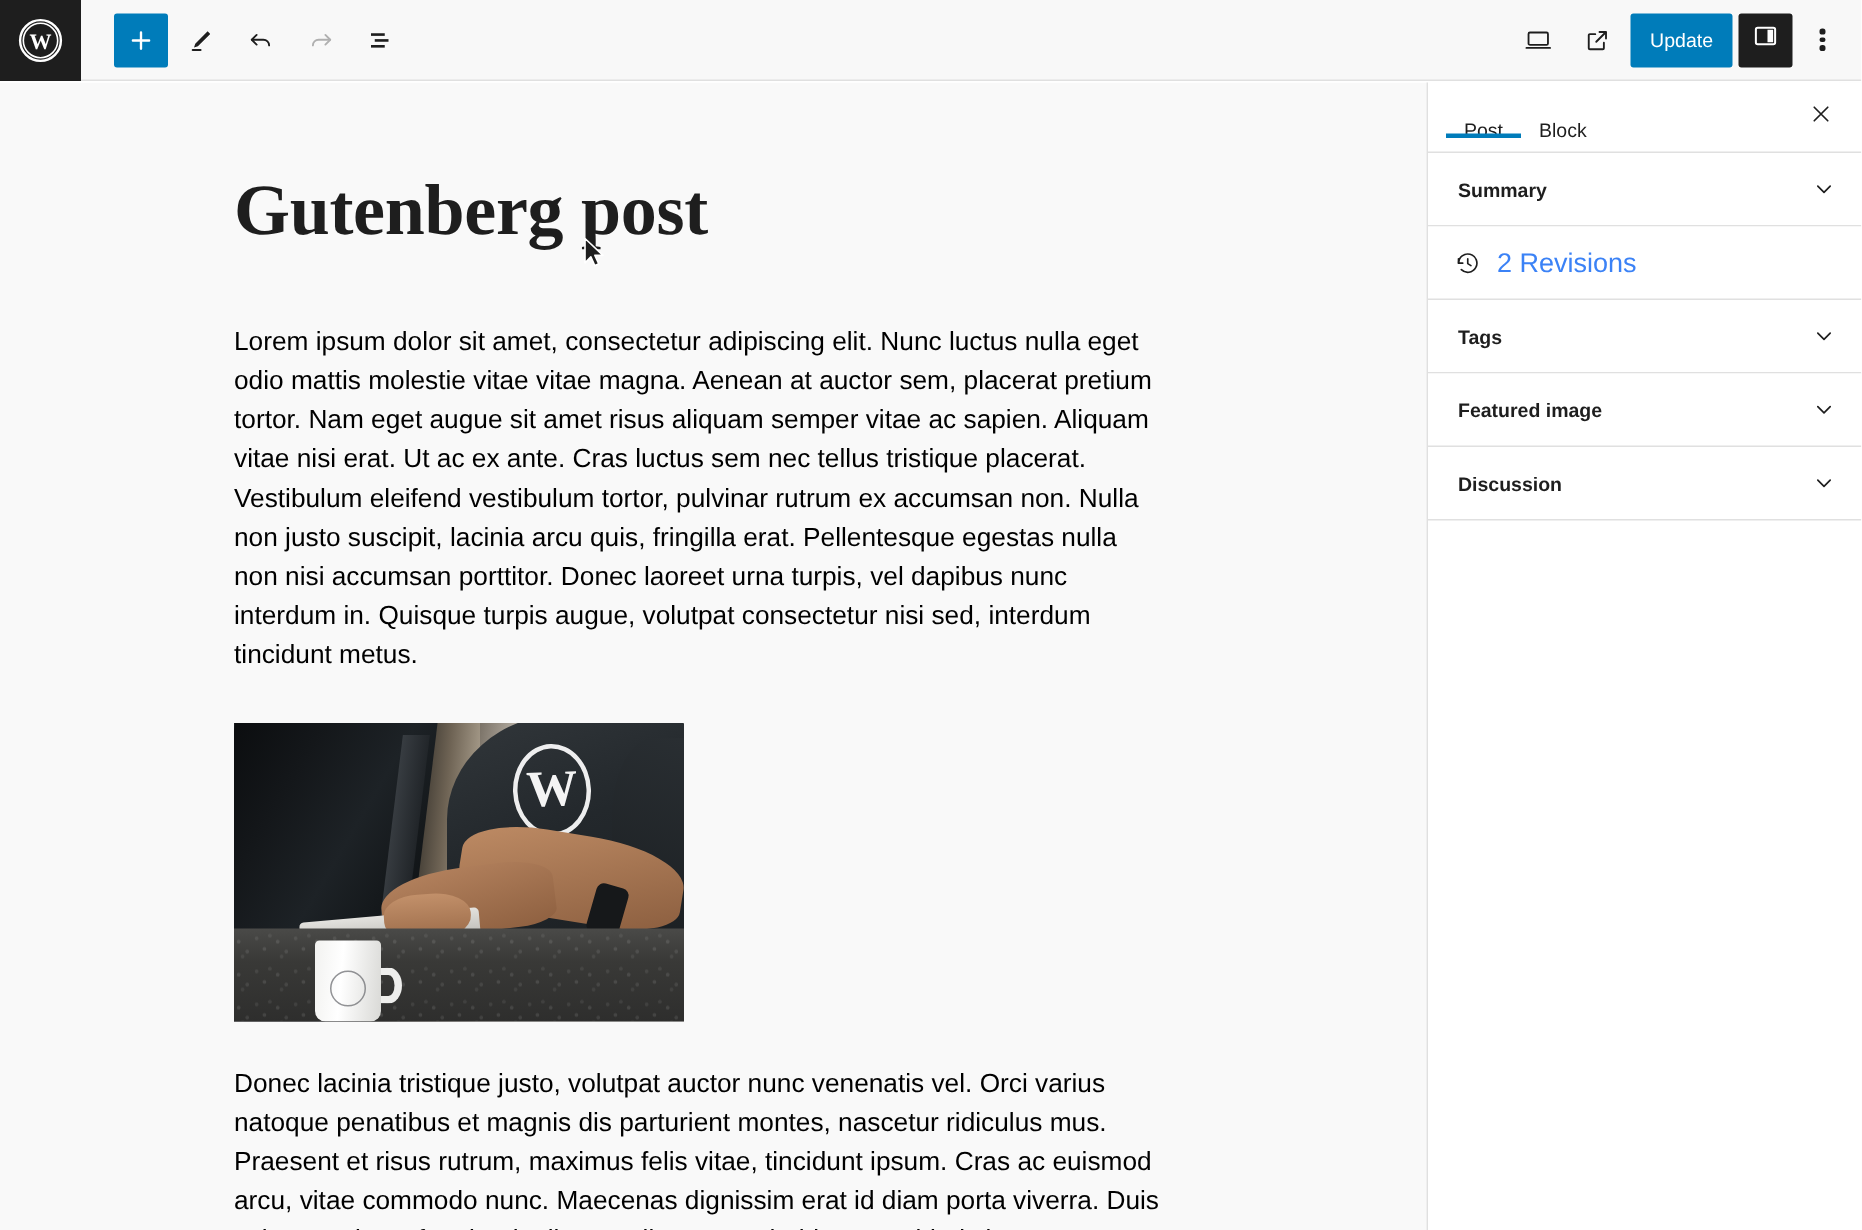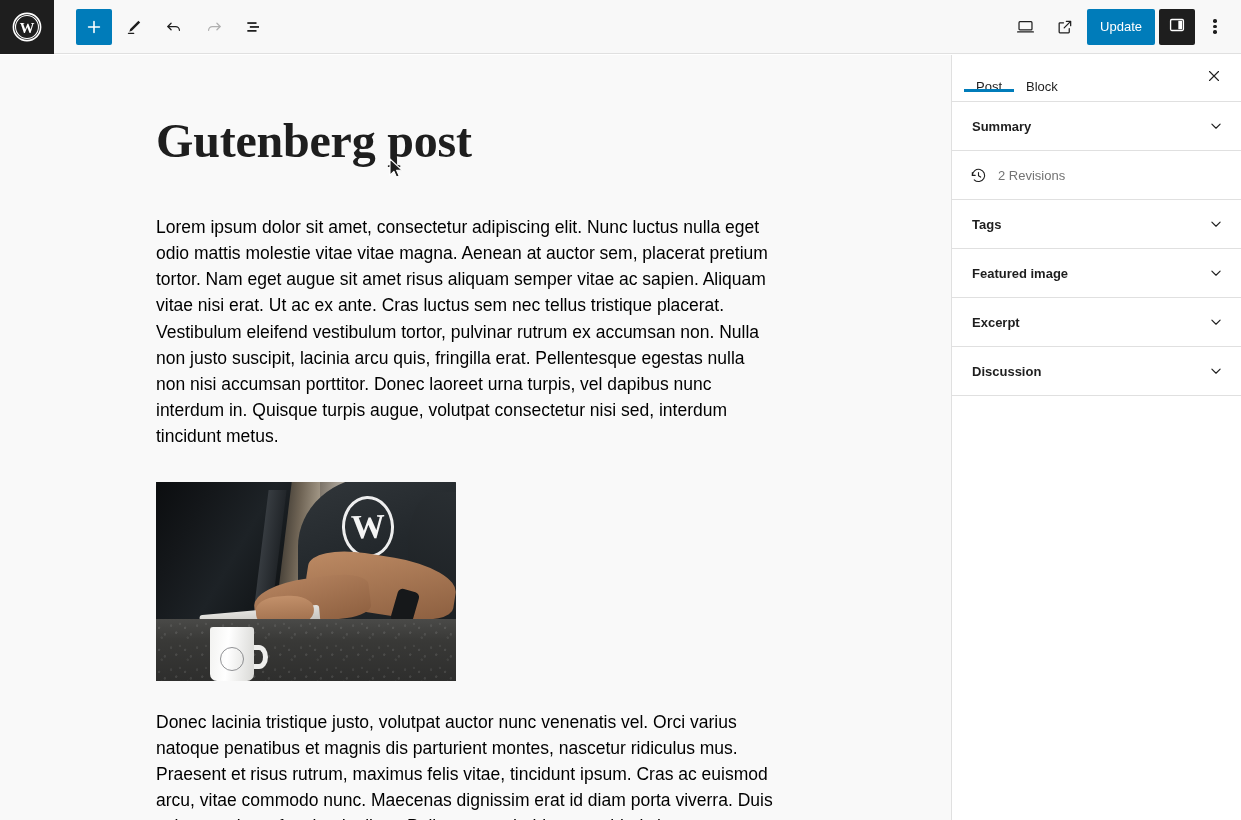--- a/index.html
+++ b/index.html
@@ -343,22 +343,22 @@
     font-size: 13px;
     font-weight: bold;
     color: #1e1e1e;
     flex: 1 1 auto;
   }
   .panel-row.revisions {
     padding-left: 17px;
   }
   .rev-icon { margin-right: 10px; display: flex; align-items: center; }
   .rev-label {
-    font-size: 13px;
-    color: #737373;
+    font-size: 18px;
+    color: #3b82f6;
     font-weight: normal;
   }
   .chev { display: flex; align-items: center; }
 
   
   .mouse-cursor {
     position: absolute;
     left: 389px; top: 158px;
     width: 16px; height: 24px;
     pointer-events: none;
@@ -559,28 +559,20 @@
 
     <div class="panel-row">
       <span class="panel-label">Featured image</span>
       <span class="chev">
         <svg width="18" height="18" viewBox="0 0 24 24" fill="none">
           <path d="M6.5 9.5l5.5 5.5 5.5-5.5" stroke="#1e1e1e" stroke-width="1.5" stroke-linecap="round" stroke-linejoin="round"></path>
         </svg>
       </span>
     </div>
 
-    <div class="panel-row">
-      <span class="panel-label">Excerpt</span>
-      <span class="chev">
-        <svg width="18" height="18" viewBox="0 0 24 24" fill="none">
-          <path d="M6.5 9.5l5.5 5.5 5.5-5.5" stroke="#1e1e1e" stroke-width="1.5" stroke-linecap="round" stroke-linejoin="round"></path>
-        </svg>
-      </span>
-    </div>
 
     <div class="panel-row">
       <span class="panel-label">Discussion</span>
       <span class="chev">
         <svg width="18" height="18" viewBox="0 0 24 24" fill="none">
           <path d="M6.5 9.5l5.5 5.5 5.5-5.5" stroke="#1e1e1e" stroke-width="1.5" stroke-linecap="round" stroke-linejoin="round"></path>
         </svg>
       </span>
     </div>
   </div>

